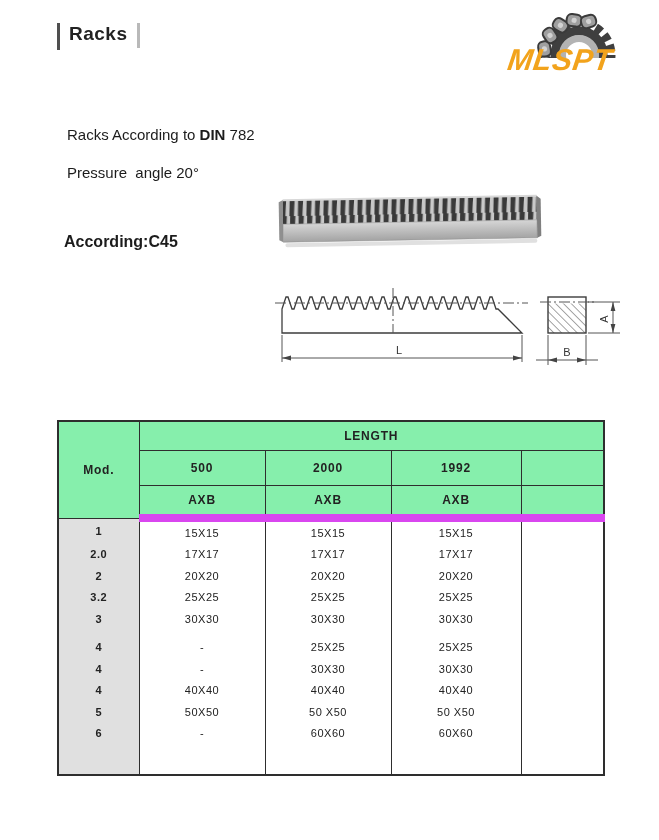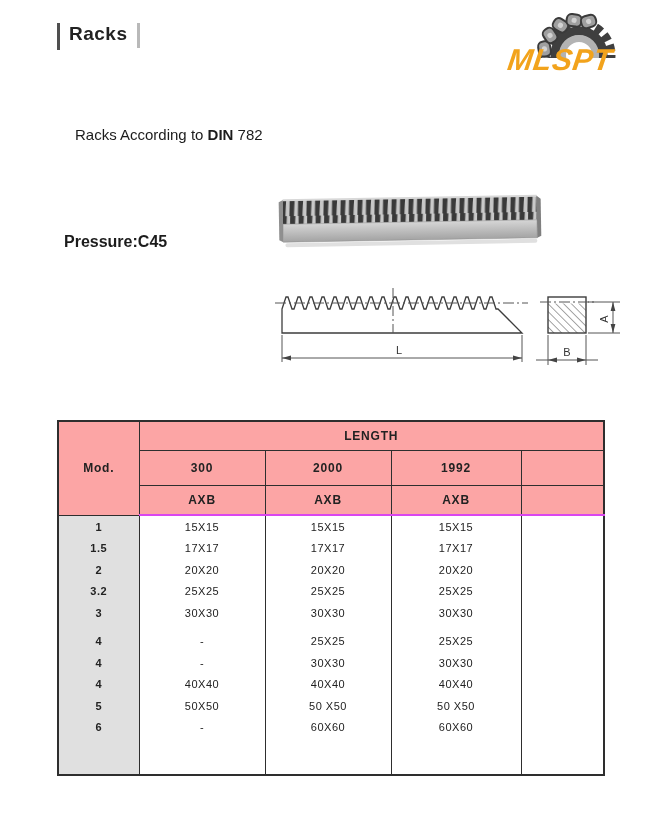--- a/index.html
+++ b/index.html
@@ -18,47 +18,47 @@
   .page-title{font-size:19px;font-weight:bold;letter-spacing:.5px;margin:0;color:#222;}
 
   .logo{position:absolute;left:502px;top:6px;width:145px;}
   .logo svg{display:block;margin-left:14px;}
   .logo-text{
     color:#F2A31C;font-weight:bold;font-style:italic;font-size:30px;line-height:1;
     letter-spacing:.5px;transform:skewX(-8deg);margin-top:-13px;padding-left:6px;
   }
 
   
-  .intro-line{position:absolute;font-size:15px;white-space:pre;margin-left:8px;}
+  .intro-line{position:absolute;font-size:15px;white-space:pre;}
   .line1{left:67px;top:126px;}
   .line2{left:67px;top:164px;}
   .bold{font-weight:bold;}
   .material{position:absolute;left:64px;top:233px;font-size:16px;font-weight:bold;}
 
   
   .photo{position:absolute;left:275px;top:190px;}
   .drawing{position:absolute;left:270px;top:283px;}
   .dim-label{font-size:11px;fill:#333;font-family:"Liberation Sans",sans-serif;}
 
   
   .size-table{
     position:absolute;left:57px;top:420px;width:546px;height:356px;
     border-collapse:collapse;table-layout:fixed;
     border:2px solid #2e2e2e;
   }
   .size-table th,.size-table td{
     border-left:1.5px solid #2e2e2e;padding:0;text-align:center;vertical-align:middle;
   }
   .size-table thead th{
-    background:#fca5a5;font-size:12px;font-weight:bold;letter-spacing:.8px;color:#222;
+    background:#86efac;font-size:12px;font-weight:bold;letter-spacing:.8px;color:#222;
     border-bottom:1.5px solid #2e2e2e;
   }
   .size-table thead tr.r1 th{height:28px;}
   .size-table thead tr.r2 th{height:34px;}
-  .size-table thead tr.r3 th{height:28px;border-bottom:2px solid #d946ef;margin-top:24px;}
+  .size-table thead tr.r3 th{height:28px;border-bottom:8px solid #d946ef;margin-top:24px;}
   .size-table tbody td{font-size:11px;letter-spacing:.5px;height:21.5px;color:#222;}
   .size-table tbody td.mod{background:#e0e0e0;font-weight:bold;}
   .size-table tbody tr.spacer td{height:7px;}
   .size-table tbody tr.filler td{height:auto;}
 </style>
 </head>
 <body>
 
 <div class="page">
 
@@ -101,21 +101,22 @@
         <g transform="rotate(-16 72.6 15.4)">
             <rect x="65.1" y="9.4" width="15" height="12" rx="5" fill="#9f9f9f" stroke="#3a3a3a" stroke-width="2"></rect>
             <circle cx="72.6" cy="15.4" r="2.6" fill="#d2d2d2"></circle>
           </g>
       </g>
     </svg>
     <div class="logo-text">MLSPT</div>
   </div>
 
   <div class="intro-line line1"><span>Racks According to </span><span class="bold">DIN</span><span> 782</span></div>
-  <div class="material">Pressure:C45</div>
+  <div class="intro-line line2">Pressure  angle 20°</div>
+  <div class="material">According:C45</div>
 
   <svg class="photo" width="272" height="60" viewBox="0 0 272 60">
     <defs>
       <linearGradient id="bodyGrad" x1="0" y1="0" x2="0" y2="1">
         <stop offset="0" stop-color="#d6d6d6"></stop>
           <stop offset="1" stop-color="#a3a3a3"></stop>
       </linearGradient>
       <pattern id="teethPat" width="8.5" height="24" patternUnits="userSpaceOnUse">
         <rect width="8.5" height="24" fill="#3a3a3a"></rect>
         <polygon points="2,24 3.5,0 6.8,0 6,24" fill="#c8c8c8"></polygon>
@@ -177,42 +178,42 @@
         <col style="width:126px">
         <col style="width:130px">
         <col style="width:83px">
     </colgroup>
     <thead>
       <tr class="r1">
         <th rowspan="3">Mod.</th>
         <th colspan="4">LENGTH</th>
       </tr>
       <tr class="r2">
-        <th>300</th>
+        <th>500</th>
         <th>2000</th>
         <th>1992</th>
         <th></th>
       </tr>
       <tr class="r3">
         <th>AXB</th>
         <th>AXB</th>
         <th>AXB</th>
         <th></th>
       </tr>
     </thead>
     <tbody>
       <tr>
           <td class="mod">1</td>
           <td>15X15</td>
           <td>15X15</td>
           <td>15X15</td>
           <td></td>
         </tr>
       <tr>
-          <td class="mod">1.5</td>
+          <td class="mod">2.0</td>
           <td>17X17</td>
           <td>17X17</td>
           <td>17X17</td>
           <td></td>
         </tr>
       <tr>
           <td class="mod">2</td>
           <td>20X20</td>
           <td>20X20</td>
           <td>20X20</td>

